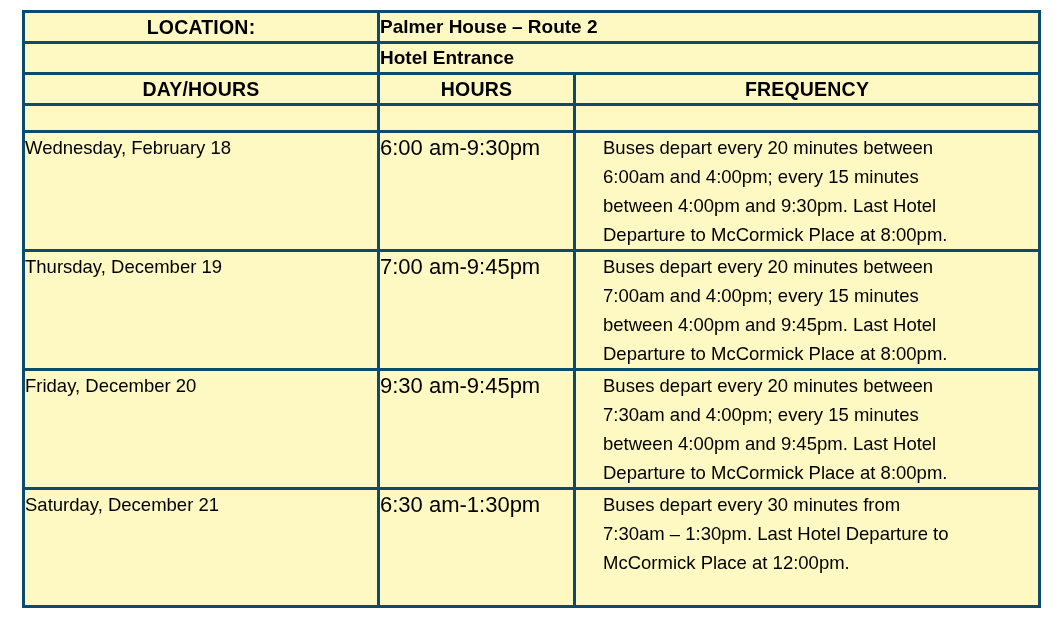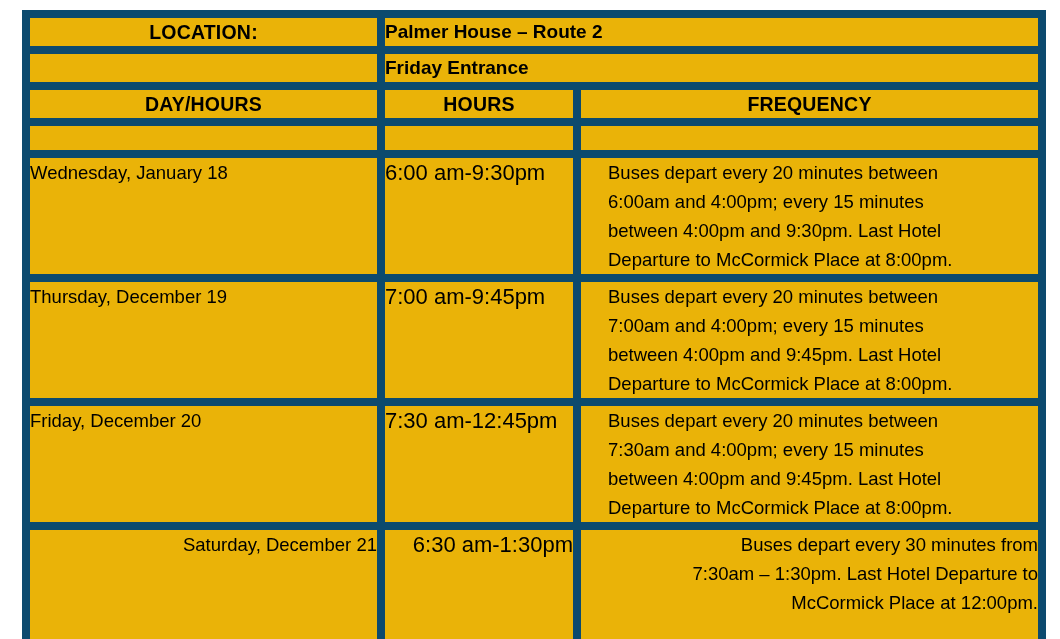--- a/index.html
+++ b/index.html
@@ -27,22 +27,22 @@
     position: absolute;
     left: 22px;
     top: 10px;
     width: 1016px;
     border-collapse: collapse;
     table-layout: fixed;
     background: #ffffff;
   }
 
   .schedule-table td {
-    border: 8px solid #0c4a6e;
-    background: #eab308;
+    border: 3px solid #0c4a6e;
+    background: #fef9c3;
     vertical-align: top;
     padding: 0;
   }
 
   
   .col-day   { width: 355px; }
   .col-hours { width: 196px; }
   .col-freq  { width: 465px; }
 
   
@@ -104,21 +104,21 @@
     line-height: 29px;
     white-space: nowrap;
   }
   .cell-freq {
     font-size: 18.5px;
     padding: 9px 10px 8px 12px;
     line-height: 29px;
   }
 
   .row-tall  { height: 112px; }
-  .row-last  { height: 118px; text-align: right; }
+  .row-last  { height: 118px; }
 
   .nowrapline { display: block; margin-left: 27px; }
 </style>
 </head>
 <body>
 
 <div id="page">
 
   <table class="schedule-table">
     <colgroup>
@@ -128,37 +128,37 @@
     </colgroup>
     <tbody>
 
       <tr>
         <td class="cell-location-label">LOCATION:</td>
         <td class="cell-location-value" colspan="2">Palmer House – Route 2</td>
       </tr>
 
       <tr>
         <td class="cell-blank-left"></td>
-        <td class="cell-entrance" colspan="2">Friday Entrance</td>
+        <td class="cell-entrance" colspan="2">Hotel Entrance</td>
       </tr>
 
       <tr>
         <td class="cell-colhead">DAY/HOURS</td>
         <td class="cell-colhead">HOURS</td>
         <td class="cell-colhead">FREQUENCY</td>
       </tr>
 
       <tr>
         <td class="cell-spacer"></td>
         <td class="cell-spacer"></td>
         <td class="cell-spacer"></td>
       </tr>
 
       <tr class="row-tall">
-        <td class="cell-day">Wednesday, January 18</td>
+        <td class="cell-day">Wednesday, February 18</td>
         <td class="cell-hours">6:00 am-9:30pm</td>
         <td class="cell-freq">
           <span class="nowrapline">Buses depart every 20 minutes between</span>
           <span class="nowrapline">6:00am and 4:00pm; every 15 minutes</span>
           <span class="nowrapline">between 4:00pm and 9:30pm. Last Hotel</span>
           <span class="nowrapline">Departure to McCormick Place at 8:00pm.</span>
         </td>
       </tr>
 
       <tr class="row-tall">
@@ -167,21 +167,21 @@
         <td class="cell-freq">
           <span class="nowrapline">Buses depart every 20 minutes between</span>
           <span class="nowrapline">7:00am and 4:00pm; every 15 minutes</span>
           <span class="nowrapline">between 4:00pm and 9:45pm. Last Hotel</span>
           <span class="nowrapline">Departure to McCormick Place at 8:00pm.</span>
         </td>
       </tr>
 
       <tr class="row-tall">
         <td class="cell-day">Friday, December 20</td>
-        <td class="cell-hours">7:30 am-12:45pm</td>
+        <td class="cell-hours">9:30 am-9:45pm</td>
         <td class="cell-freq">
           <span class="nowrapline">Buses depart every 20 minutes between</span>
           <span class="nowrapline">7:30am and 4:00pm; every 15 minutes</span>
           <span class="nowrapline">between 4:00pm and 9:45pm. Last Hotel</span>
           <span class="nowrapline">Departure to McCormick Place at 8:00pm.</span>
         </td>
       </tr>
 
       <tr class="row-last">
         <td class="cell-day">Saturday, December 21</td>

